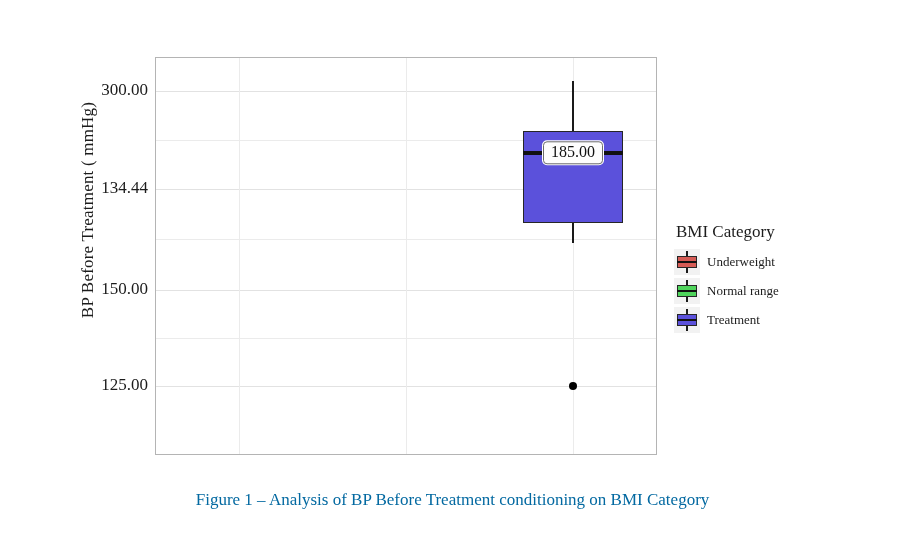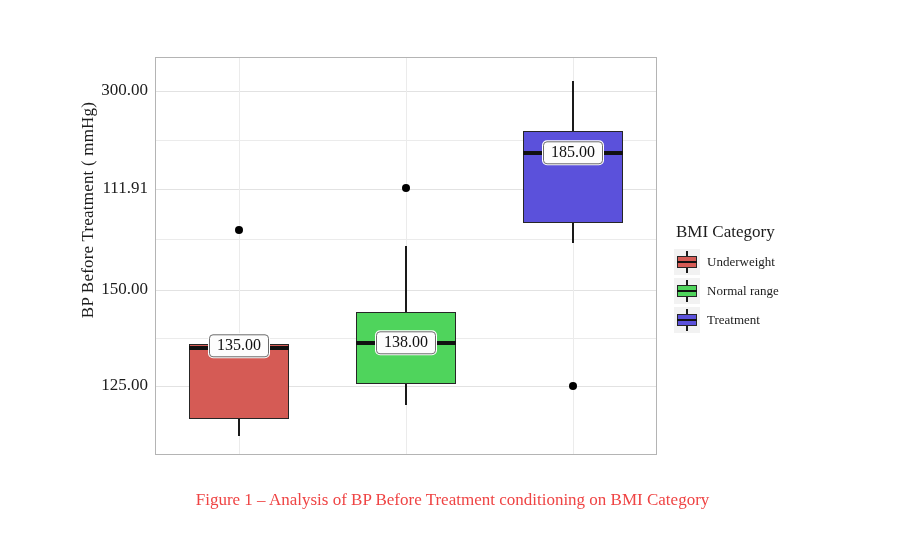--- a/index.html
+++ b/index.html
@@ -191,34 +191,34 @@
     white-space: nowrap;
   }
   
   #caption {
     position: absolute;
     left: 0;
     top: 490px;
     width: 905px;
     text-align: center;
     font-size: 17px;
-    color: #ef4444;
+    color: #0369a1;
   }
 </style>
 </head>
 <body>
 
 <div id="figure-root">
 
   <div class="y-axis-title">BP Before Treatment ( mmHg)</div>
 
   <div class="tick-wrap">
     <div class="tick-label" style="top:90px;">300.00</div>
     <div class="tick-mark" style="top:90px;"></div>
-    <div class="tick-label" style="top:188px;">111.91</div>
+    <div class="tick-label" style="top:188px;">134.44</div>
     <div class="tick-mark" style="top:188px;"></div>
     <div class="tick-label" style="top:289px;">150.00</div>
     <div class="tick-mark" style="top:289px;"></div>
     <div class="tick-label" style="top:385px;">125.00</div>
     <div class="tick-mark" style="top:385px;"></div>
   </div>
 
   <div id="panel">
 
     <div class="grid-h major" style="top:33px;"></div>
@@ -226,36 +226,21 @@
     <div class="grid-h major" style="top:131px;"></div>
     <div class="grid-h" style="top:181px;"></div>
     <div class="grid-h major" style="top:232px;"></div>
     <div class="grid-h" style="top:280px;"></div>
     <div class="grid-h major" style="top:328px;"></div>
 
     <div class="grid-v" style="left:83px;"></div>
     <div class="grid-v" style="left:250px;"></div>
     <div class="grid-v" style="left:417px;"></div>
 
-    <div class="box-group" style="left:33px; width:100px;">
-      <div class="whisker-line" style="top:361px; height:17px;"></div>
-      <div class="box-rect" style="top:286px; height:75px; background:#D55B55;"></div>
-      <div class="median-line" style="top:288px;"></div>
-      <div class="outlier-dot" style="top:172px;"></div>
-      <div class="value-label" style="top:288px;">135.00</div>
-    </div>
-
-    <div class="box-group" style="left:200px; width:100px;">
-      <div class="whisker-line" style="top:326px; height:21px;"></div>
-      <div class="whisker-line" style="top:188px; height:66px;"></div>
-      <div class="box-rect" style="top:254px; height:72px; background:#4FD45C;"></div>
-      <div class="median-line" style="top:283px;"></div>
-      <div class="outlier-dot" style="top:130px;"></div>
-      <div class="value-label" style="top:285px;">138.00</div>
-    </div>
+
 
     <div class="box-group" style="left:367px; width:100px;">
       <div class="whisker-line" style="top:23px; height:50px;"></div>
       <div class="whisker-line" style="top:165px; height:20px;"></div>
       <div class="box-rect" style="top:73px; height:92px; background:#5B51DB;"></div>
       <div class="median-line" style="top:93px;"></div>
       <div class="outlier-dot" style="top:328px;"></div>
       <div class="value-label" style="top:95px;">185.00</div>
     </div>
   </div>

